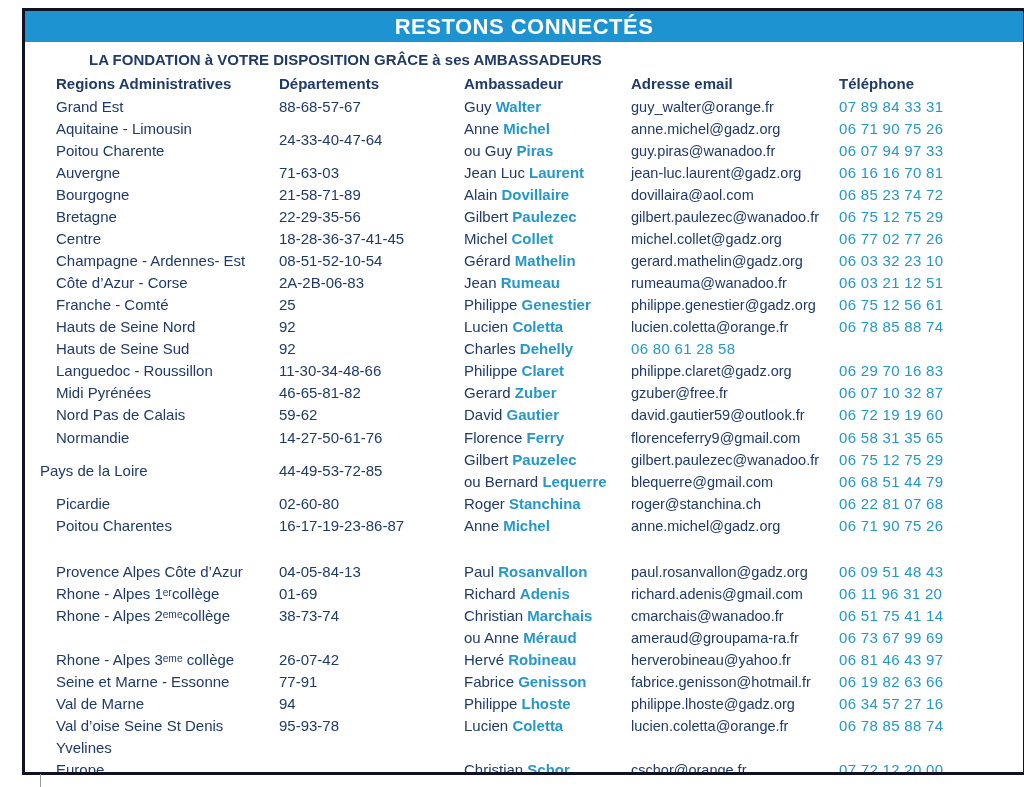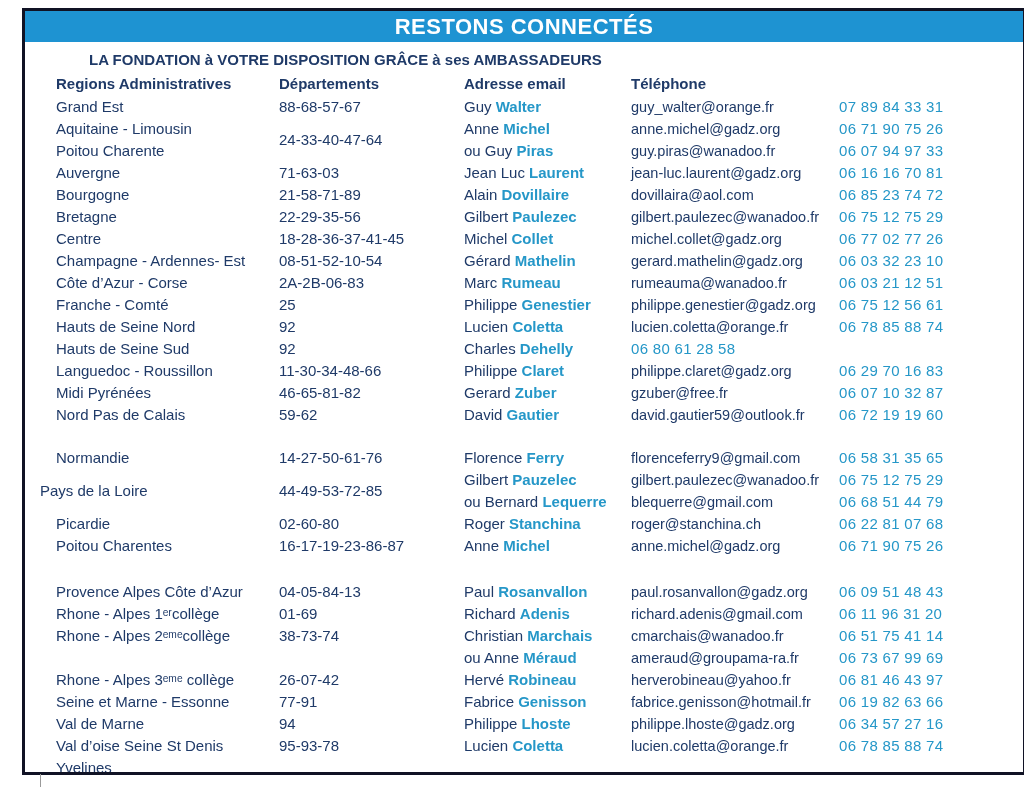--- a/index.html
+++ b/index.html
@@ -22,21 +22,21 @@
   .subtitle{
     margin:8px 0 0 64px;line-height:20px;font-size:15px;font-weight:bold;color:#1f3a68;
   }
   .grid{
     display:grid;grid-template-columns:223px 185px 167px 208px 1fr;
     padding-left:31px;box-sizing:border-box;
   }
   .thead{margin-top:3px;line-height:22px;font-size:15px;font-weight:bold;color:#1f3a68;}
   .tbody{margin-top:1px;font-size:15px;color:#1f3a68;}
   .row{line-height:22px;}
-  .row.gap-sm{margin-top:21px;}
+  .row.gap-sm{margin-top:1px;}
   .row.gap-md{margin-top:24px;}
   .cell{display:flex;flex-direction:column;justify-content:flex-start;}
   .cell.v-center{justify-content:center;}
   .line{height:22px;white-space:nowrap;}
   .region-text.outdent{margin-left:-16px;}
   .amb-first{color:#1f3a68;}
   .amb-last{color:#2597c8;font-weight:bold;text-align:center;}
   .email-line{font-size:14.5px;color:#1f3a68;}
   .phone-line{color:#2597c8;font-weight:normal;letter-spacing:.3px;}
   .tick{position:absolute;left:40px;top:774px;width:1px;height:13px;background:#9a9a9a;}
@@ -45,20 +45,21 @@
 <body>
 
 <div class="frame">
   <div class="banner">
     <span class="banner-title">RESTONS CONNECTÉS</span>
   </div>
   <div class="subtitle">LA FONDATION à VOTRE DISPOSITION GRÂCE à ses AMBASSADEURS</div>
   <div class="grid thead">
     <div>Regions Administratives</div>
     <div>Départements</div>
+    <div>Ambassadeur</div>
     <div>Adresse email</div>
     <div>Téléphone</div>
   </div>
   <div class="tbody" id="rows">
       <div class="grid row">
         <div class="cell">
           <div class="line region-text">Grand Est</div>
         </div>
         <div class="cell">
           <div class="line">88-68-57-67</div>
@@ -180,21 +181,21 @@
         </div>
       </div>
       <div class="grid row">
         <div class="cell">
           <div class="line region-text">Côte d’Azur - Corse</div>
         </div>
         <div class="cell">
           <div class="line">2A-2B-06-83</div>
         </div>
         <div class="cell">
-          <div class="line"><span class="amb-first">Marc </span><span class="amb-last">Rumeau</span></div>
+          <div class="line"><span class="amb-first">Jean </span><span class="amb-last">Rumeau</span></div>
         </div>
         <div class="cell">
           <div class="line email-line">rumeauma@wanadoo.fr</div>
         </div>
         <div class="cell">
           <div class="line phone-line">06 03 21 12 51</div>
         </div>
       </div>
       <div class="grid row">
         <div class="cell">

